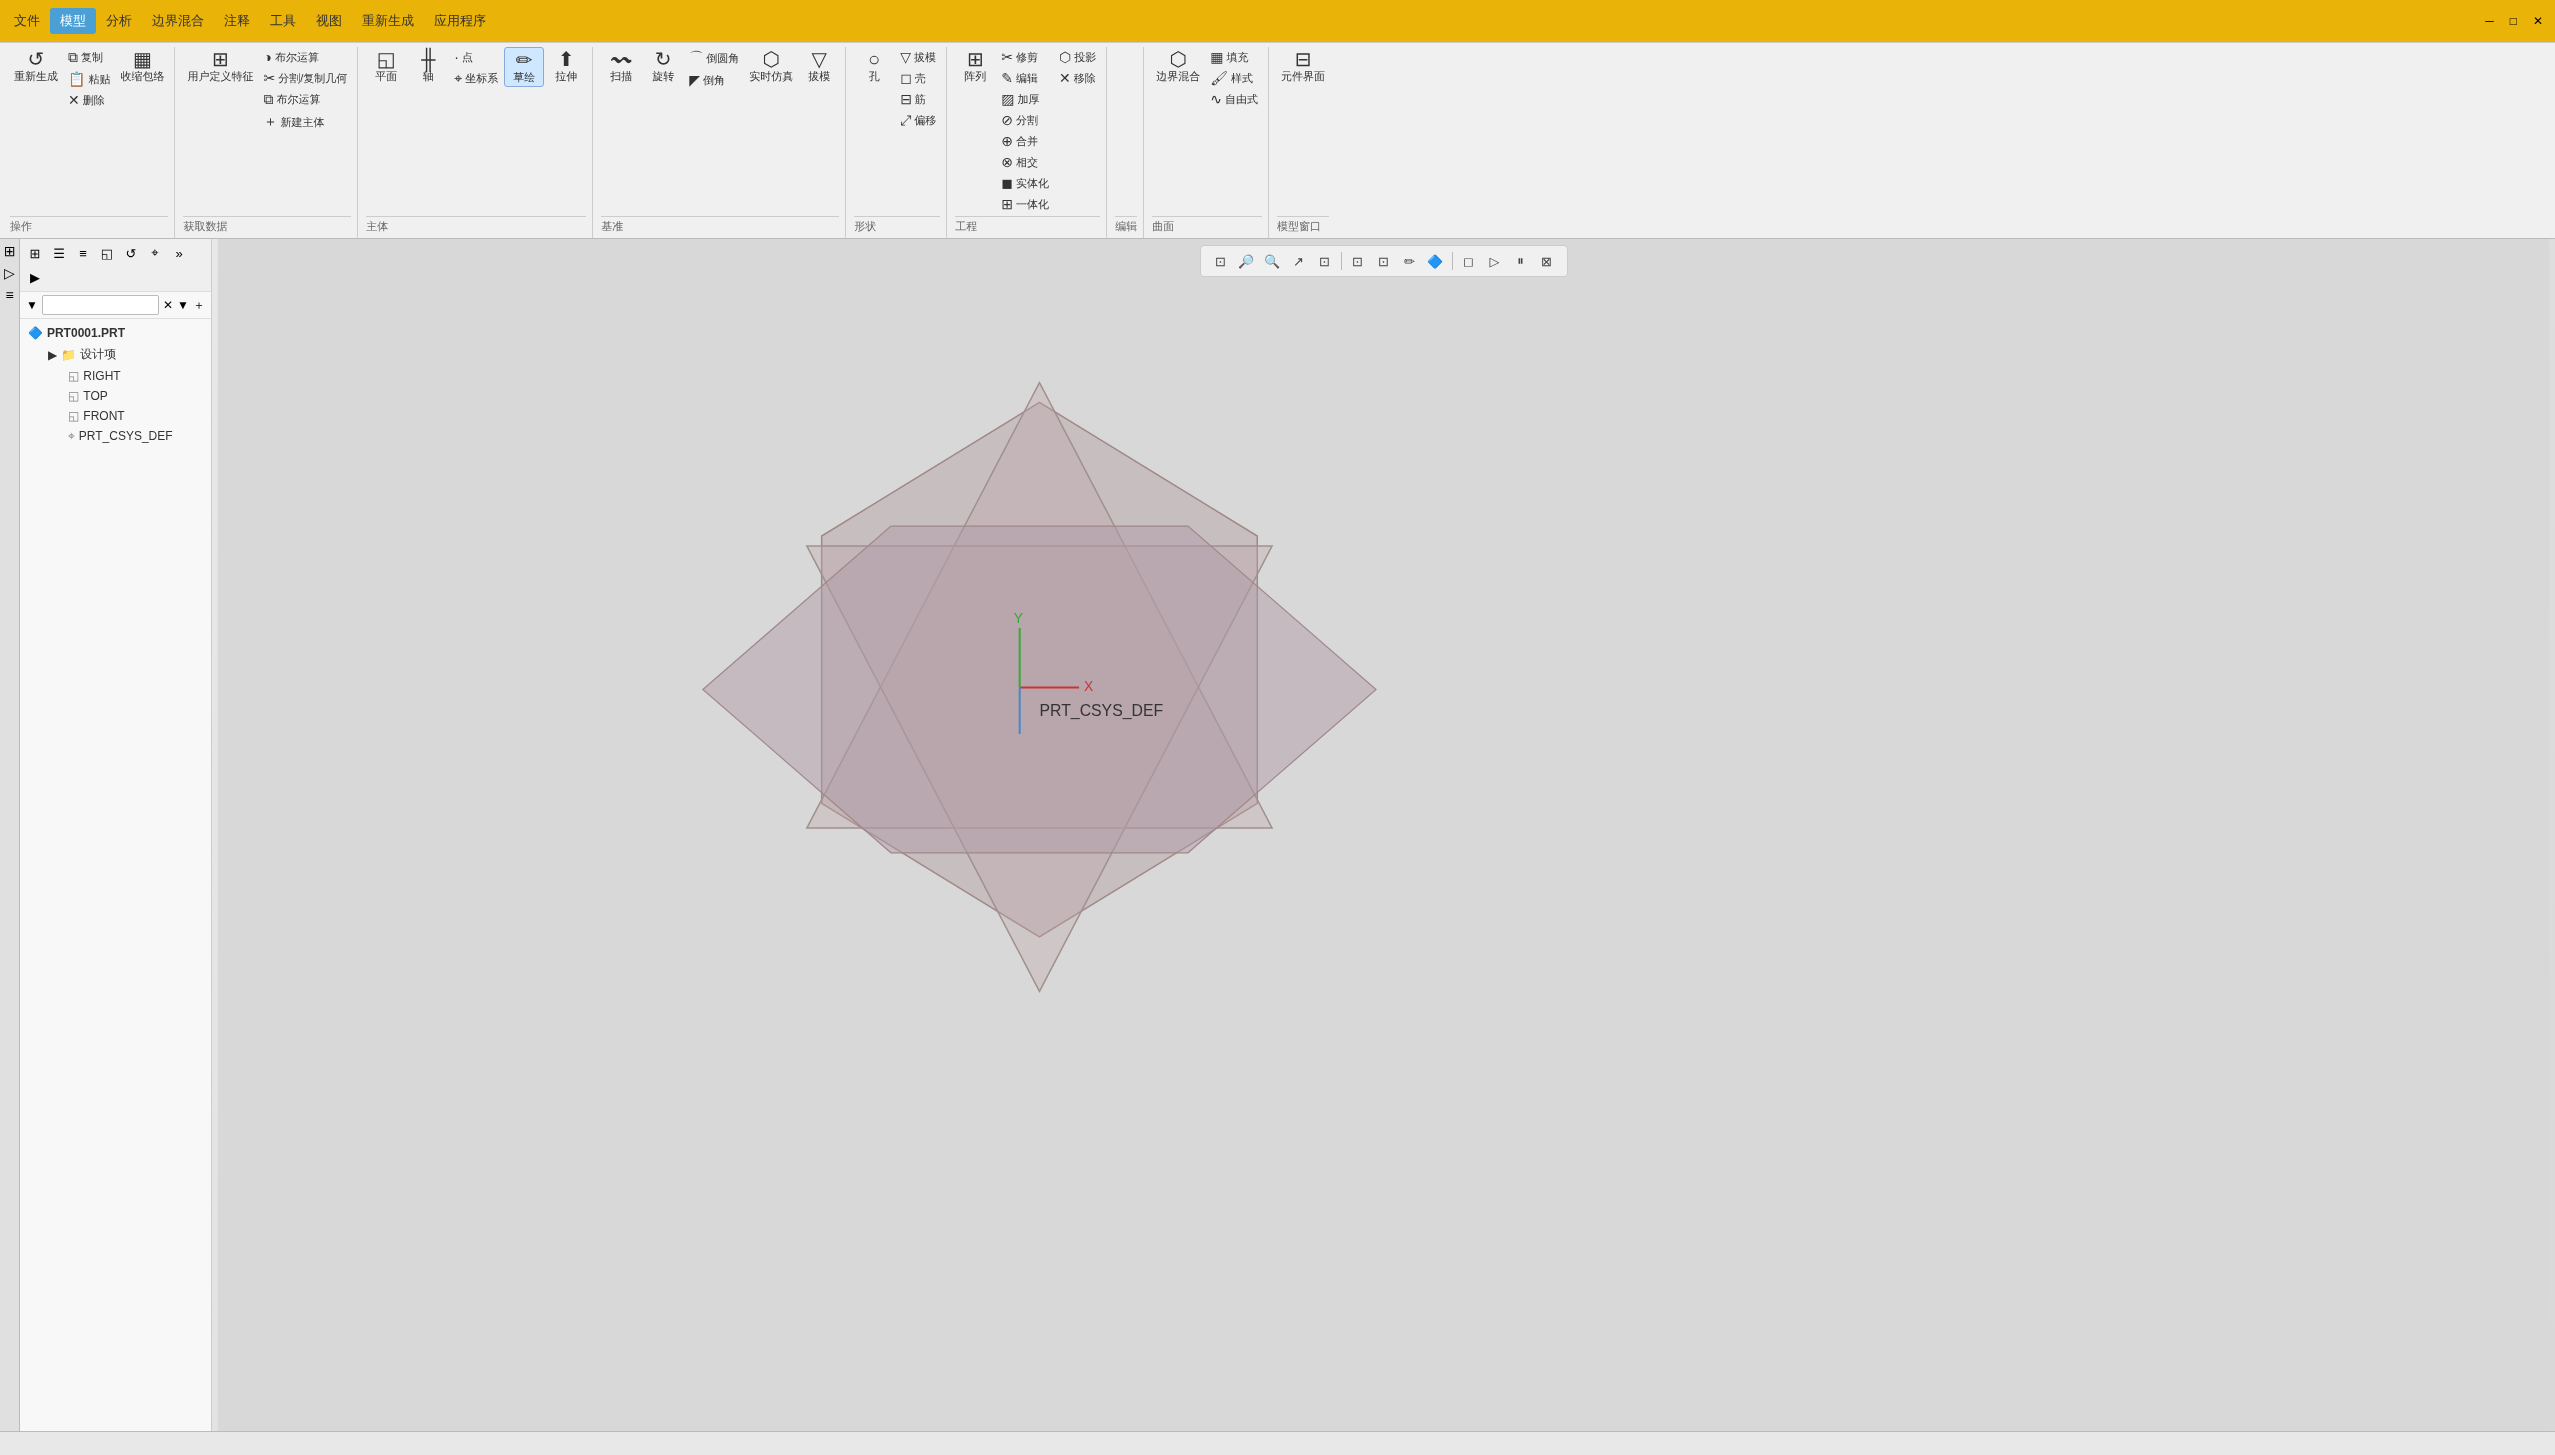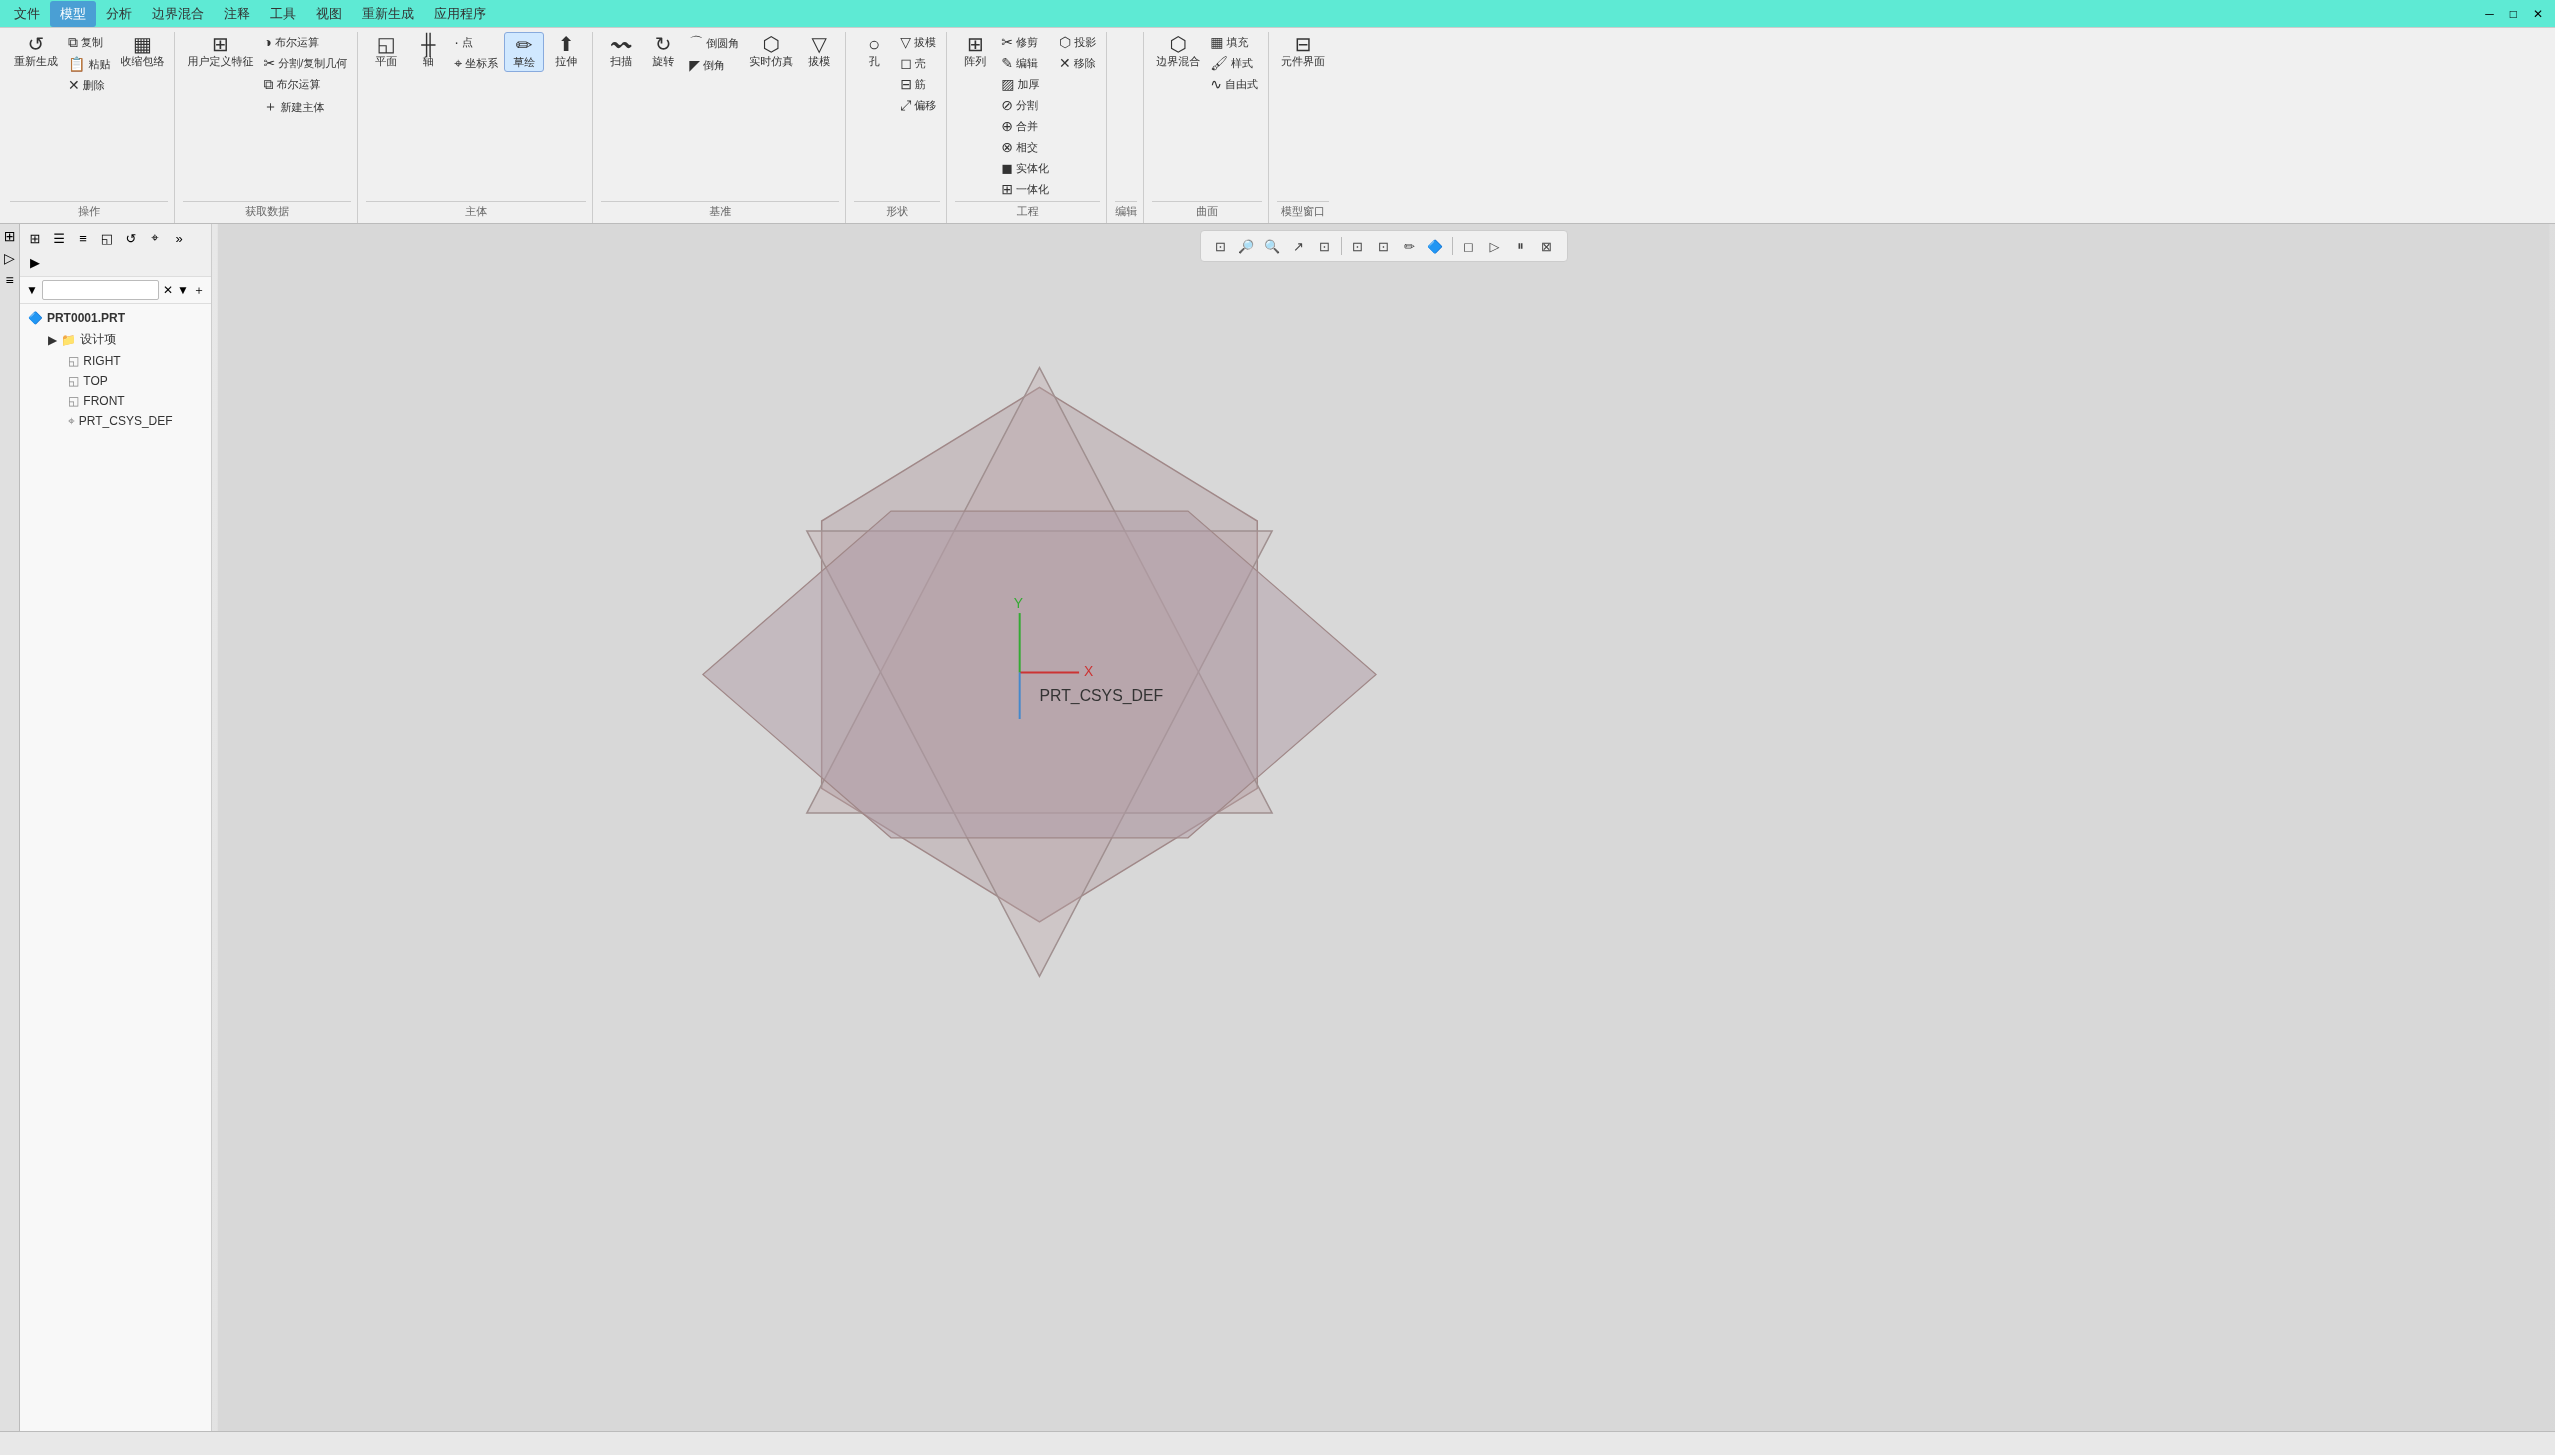--- a/index.html
+++ b/index.html
@@ -2,23 +2,23 @@
 <html><head>
   <meta charset="utf-8">
   <style>
     * { margin: 0; padding: 0; box-sizing: border-box; }
     body { font-family: 'Microsoft YaHei', SimSun, sans-serif; font-size: 12px; background: #f0f0f0; width: 2555px; height: 1455px; overflow: hidden; }
 
     
     .menu-bar {
       display: flex;
       align-items: center;
-      background: #5eead4;
+      background: #eab308;
       border-bottom: 1px solid #ccc;
-      height: 28px;
+      height: 43px;
       padding: 0 4px;
     }
     .menu-bar-item {
       padding: 4px 10px;
       cursor: pointer;
       font-size: 13px;
       color: #333;
       border-radius: 3px;
     }
     .menu-bar-item.active { background: #4a9fd4; color: white; text-align: right; }
@@ -46,21 +46,20 @@
     .ribbon-group-content {
       display: flex;
       flex-wrap: wrap;
       align-items: flex-start;
       gap: 2px;
       flex: 1;
     }
     .ribbon-group-label {
       font-size: 11px;
       color: #666;
-      text-align: center;
       padding: 2px 0;
       border-top: 1px solid #ccc;
       margin-top: 2px;
       font-family: Liberation Mono, monospace;
     }
     .ribbon-btn {
       display: flex;
       flex-direction: column;
       align-items: center;
       justify-content: center;

